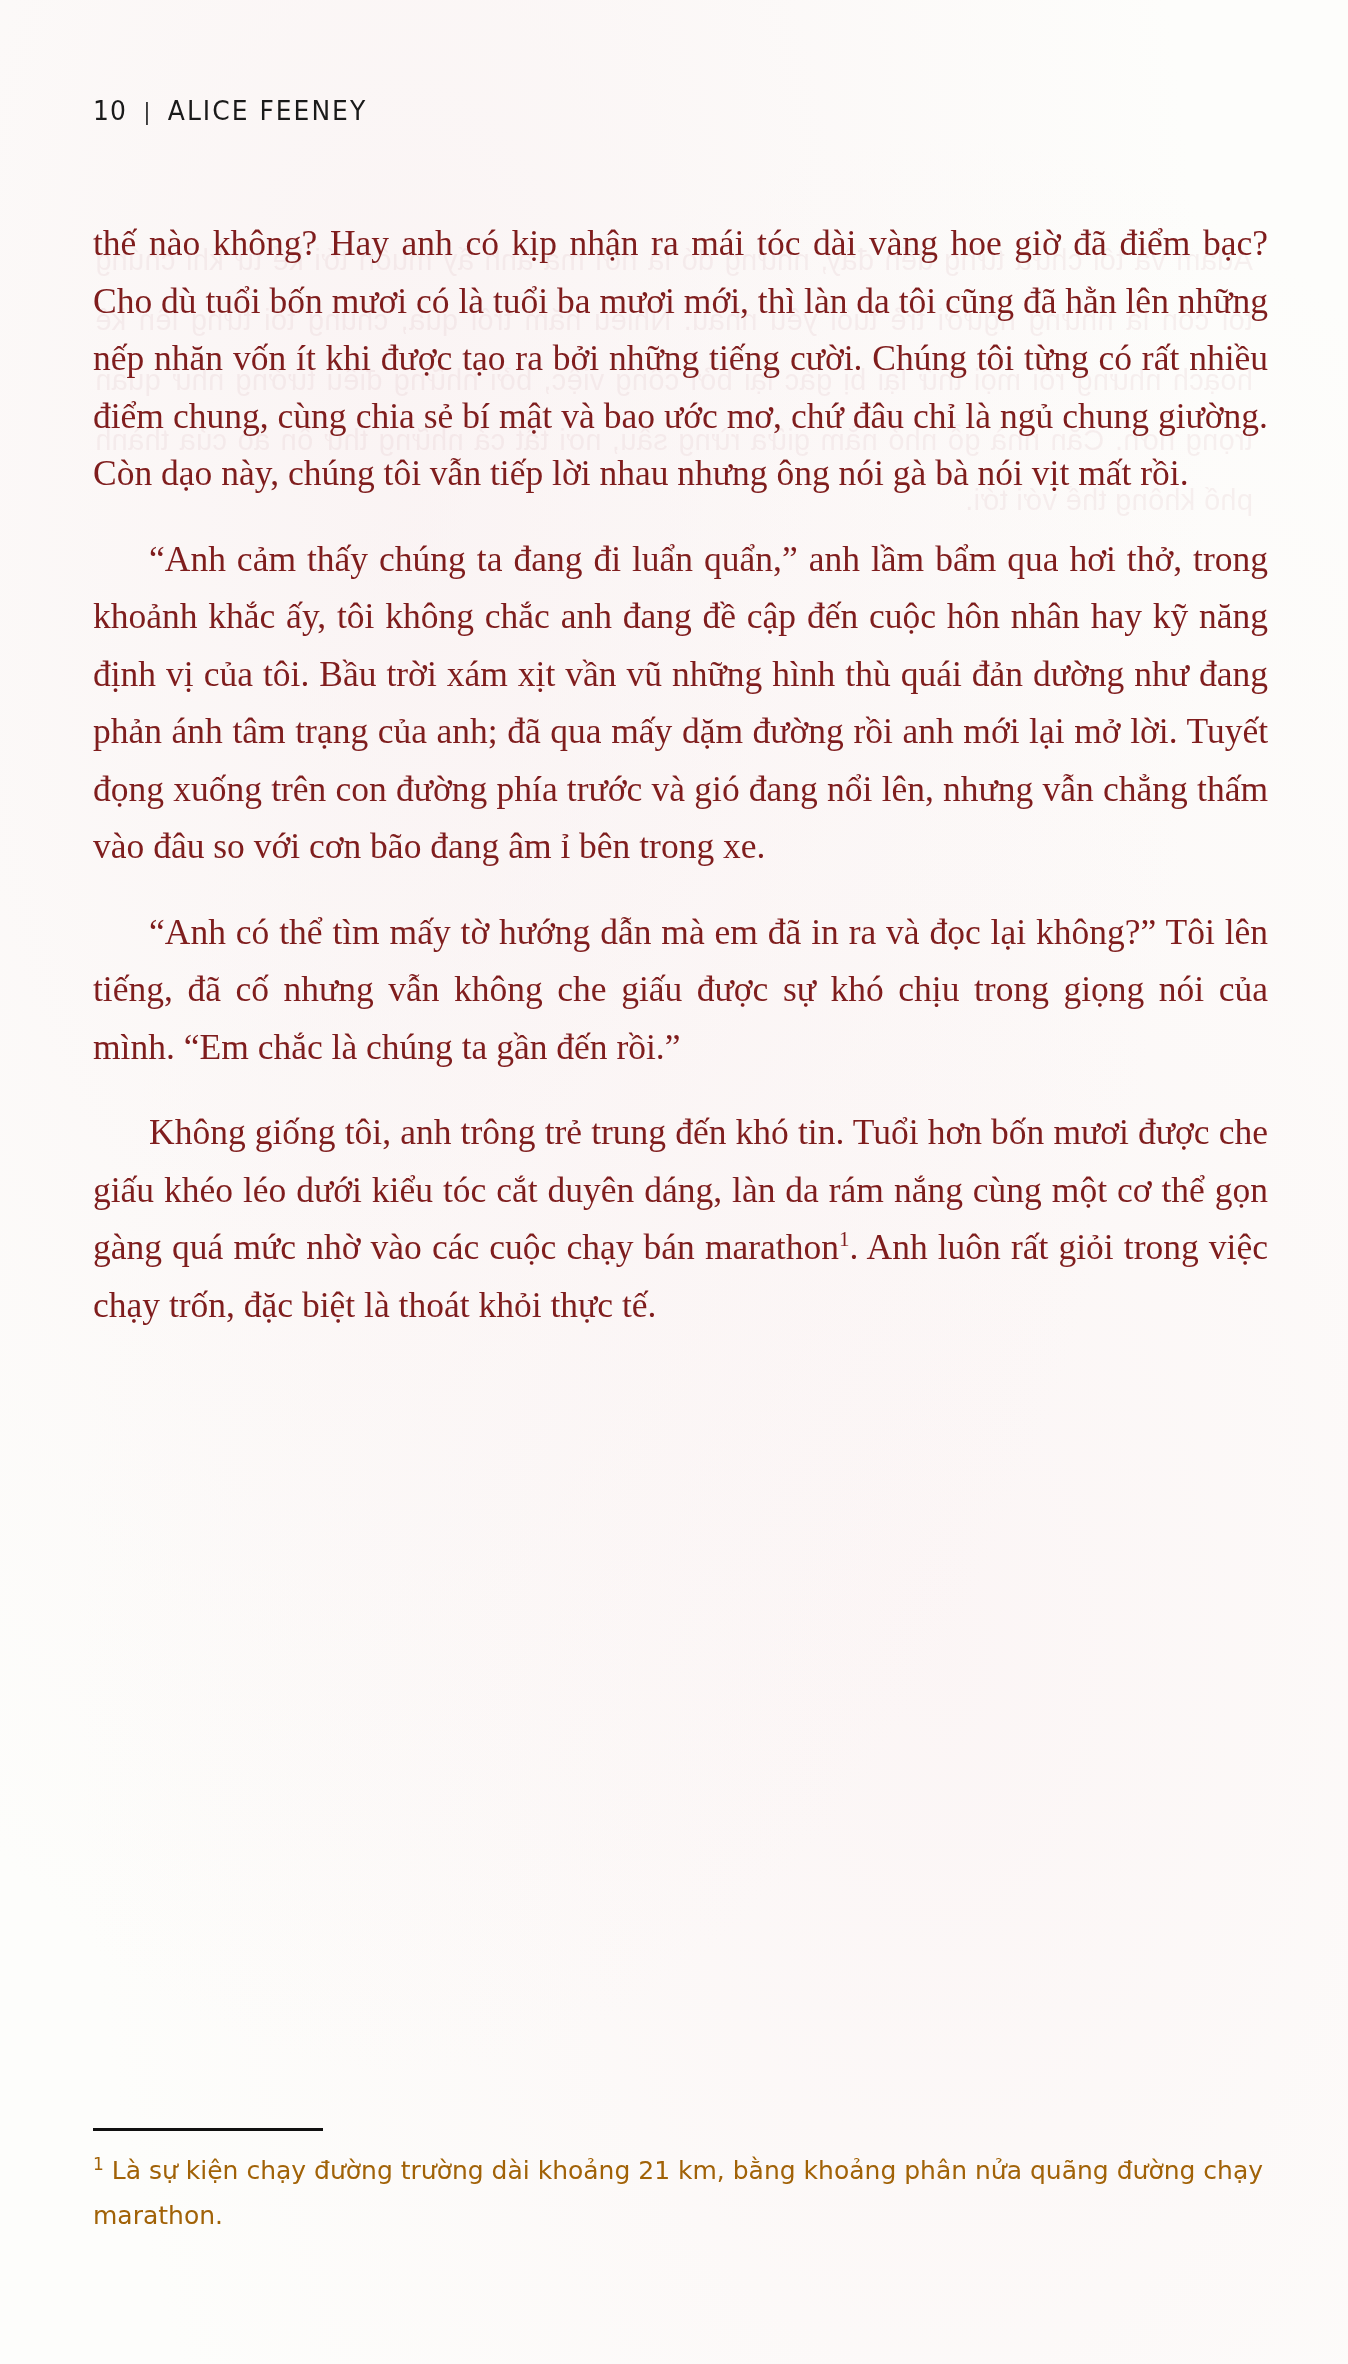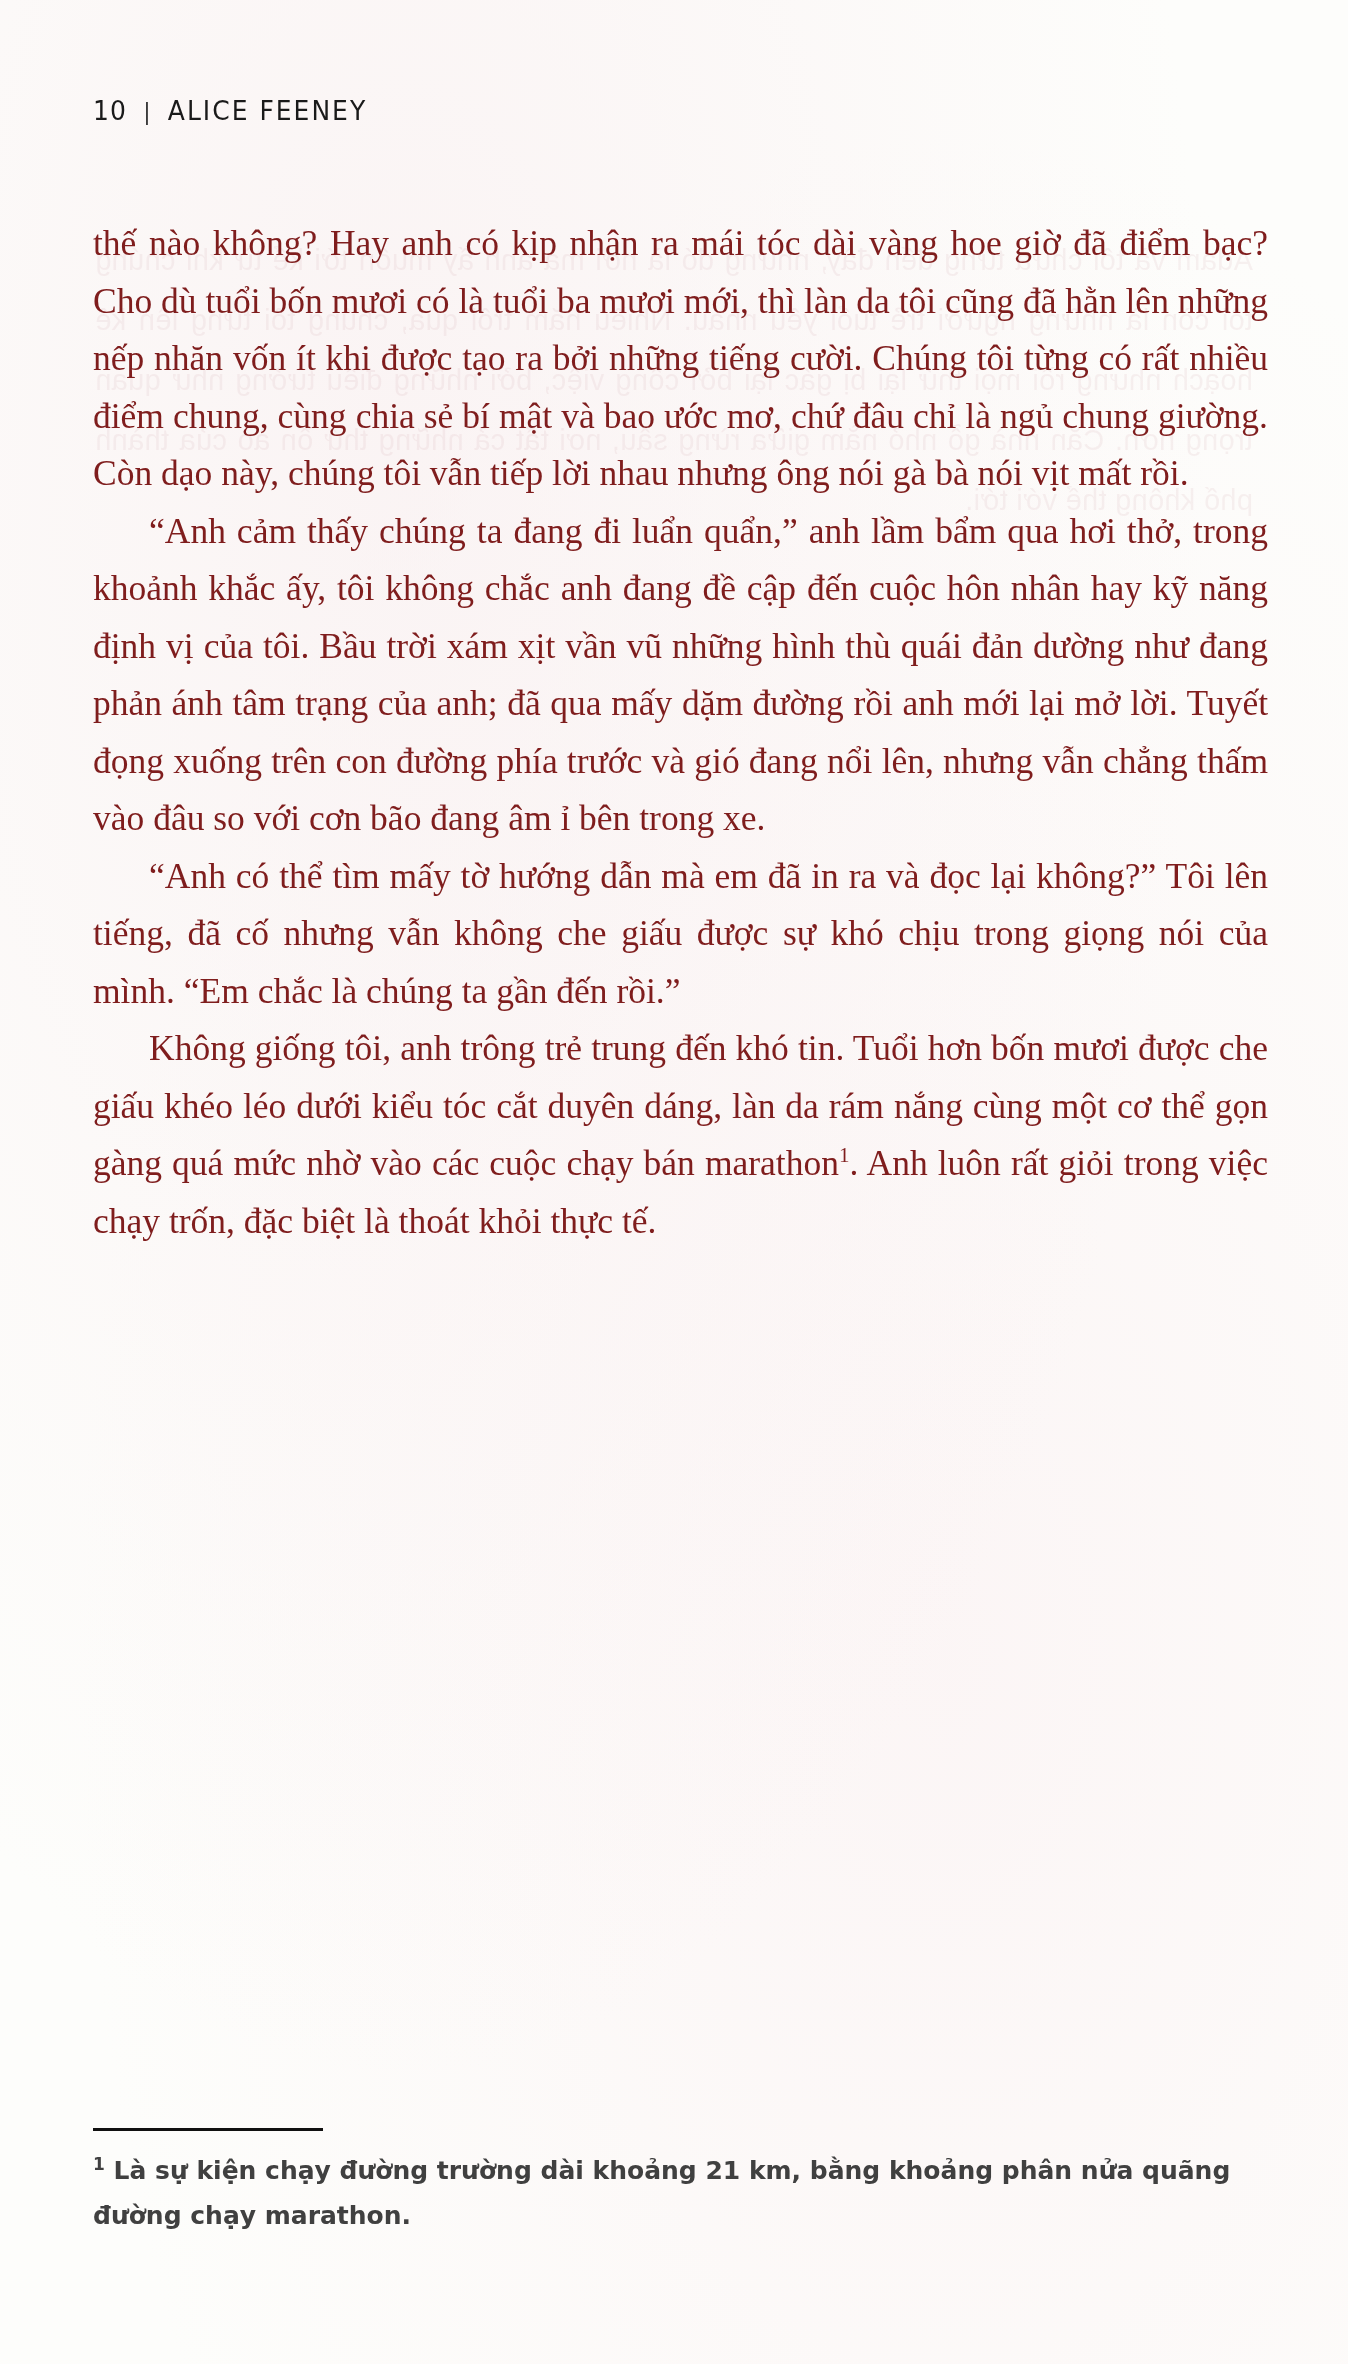--- a/index.html
+++ b/index.html
@@ -80,20 +80,21 @@
     text-align: justify;
     text-justify: inter-word;
     color: #7f1d1d;
   }
   .body-text p {
     margin: 0;
     text-indent: 0;
   }
   .body-text p.indent {
     text-indent: 56px;
+    margin-top: 28px;
   }
 
   sup.fn {
     font-size: 21px;
     vertical-align: super;
     line-height: 0;
   }
 
   .footnote-rule {
     position: absolute;
@@ -105,22 +106,21 @@
   }
 
   .footnote {
     position: absolute;
     left: 93px;
     top: 2148px;
     width: 1180px;
     font-family: "DejaVu Sans", sans-serif;
     font-size: 25px;
     line-height: 45px;
-    color: #404040;
-    font-weight: bold;
+    color: #a16207;
   }
   .footnote sup {
     font-size: 17px;
     vertical-align: super;
     line-height: 0;
   }
 </style>
 </head>
 <body>
 

